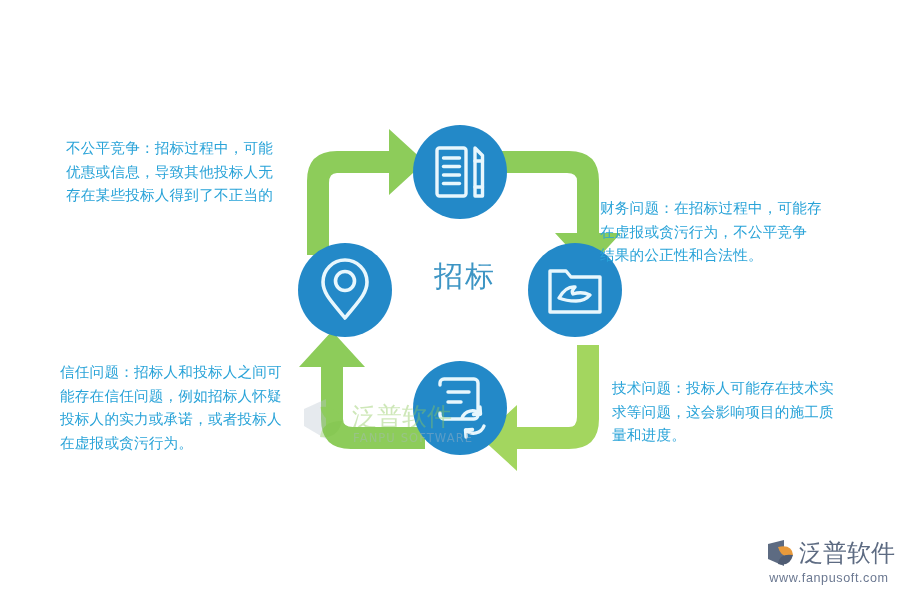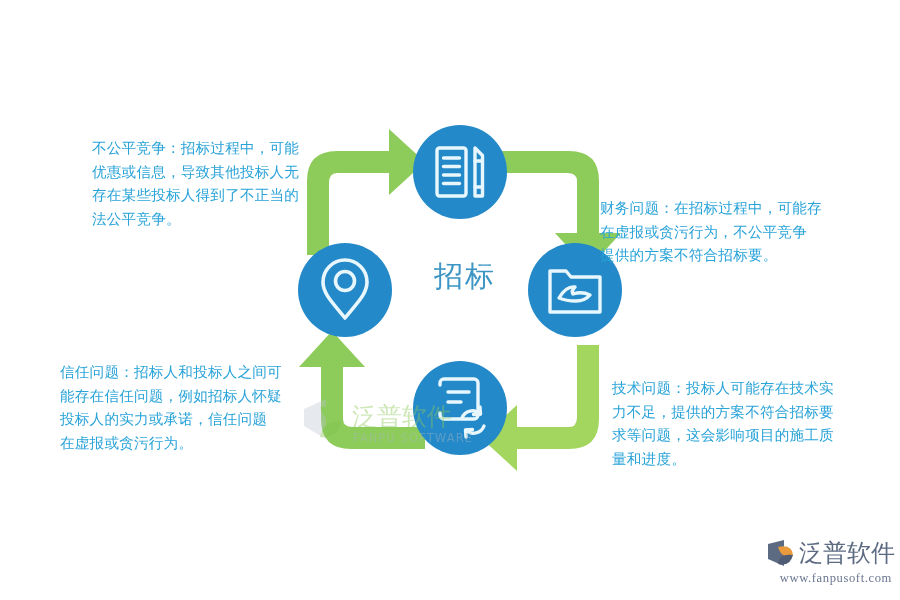--- a/index.html
+++ b/index.html
@@ -53,21 +53,21 @@
   
   .note {
     position: absolute;
     color: #29a3d8;
     font-size: 14.6px;
     line-height: 1.62;
     letter-spacing: 0.2px;
     font-family: "DejaVu Sans", "Liberation Sans", sans-serif;
   }
   .note .ln { display: block; white-space: nowrap; }
-  .note-tl { left: 92px;  top: 136px; }
+  .note-tl { left: 66px;  top: 136px; }
   .note-tr { left: 600px; top: 152px; margin-top: 44px; }
   .note-br { left: 612px; top: 376px; }
   .note-bl { left: 60px;  top: 360px; }
 
   
   #watermark {
     position: absolute;
     left: 300px;
     top: 395px;
     width: 230px;
@@ -101,22 +101,22 @@
     letter-spacing: 0px;
     white-space: nowrap;
     font-family: "DejaVu Sans", "Liberation Sans", sans-serif;
   }
   #logo .logo-url {
     margin-top: 3px;
     color: #6b7891;
     font-size: 12.6px;
     letter-spacing: 0.6px;
     white-space: nowrap;
-    text-align: right;
-    font-family: Liberation Serif, serif;
+    text-align: center;
+    font-family: Liberation Sans, sans-serif;
   }
 </style>
 </head>
 <body>
 
 <div id="stage">
 
   <div id="cycle">
     <svg viewBox="0 0 350 370" xmlns="http://www.w3.org/2000/svg">
 
@@ -228,40 +228,38 @@
   </div>
 
   <div class="center-label">
     <span class="ln">招标</span>
   </div>
 
   <div class="note note-tl">
     <span class="ln">不公平竞争：招标过程中，可能</span>
     <span class="ln">优惠或信息，导致其他投标人无</span>
     <span class="ln">存在某些投标人得到了不正当的</span>
-    <span class="ln">法公平竞争。</span>
   </div>
 
   <div class="note note-tr">
     <span class="ln">财务问题：在招标过程中，可能存</span>
     <span class="ln">在虚报或贪污行为，不公平竞争</span>
-    <span class="ln">提供的方案不符合招标要。</span>
+    <span class="ln">结果的公正性和合法性。</span>
   </div>
 
   <div class="note note-br">
     <span class="ln">技术问题：投标人可能存在技术实</span>
-    <span class="ln">力不足，提供的方案不符合招标要</span>
     <span class="ln">求等问题，这会影响项目的施工质</span>
     <span class="ln">量和进度。</span>
   </div>
 
   <div class="note note-bl">
     <span class="ln">信任问题：招标人和投标人之间可</span>
     <span class="ln">能存在信任问题，例如招标人怀疑</span>
-    <span class="ln">投标人的实力或承诺，信任问题</span>
+    <span class="ln">投标人的实力或承诺，或者投标人</span>
     <span class="ln">在虚报或贪污行为。</span>
   </div>
 
   <div id="watermark">
     <svg viewBox="0 0 230 55" xmlns="http://www.w3.org/2000/svg">
       <g>
         <path d="M 4,14 L 26,4 L 26,44 L 4,31 Z" fill="#b9c4cf" opacity="0.85"></path>
         <path d="M 20,12 q 18,-2 22,14 q -16,6 -22,-14 Z" fill="#8dcc5a" opacity="0.9"></path>
         <path d="M 20,42 q 2,-16 22,-16 q -4,18 -22,16 Z" fill="#7ec24a" opacity="0.9"></path>
       </g>

